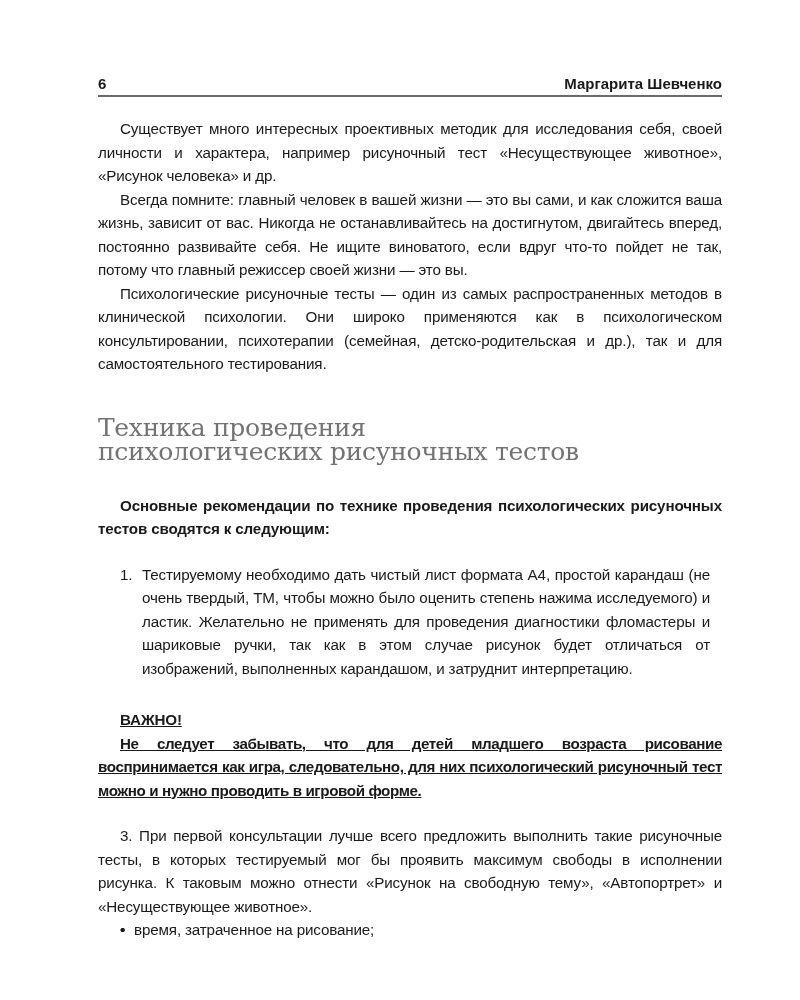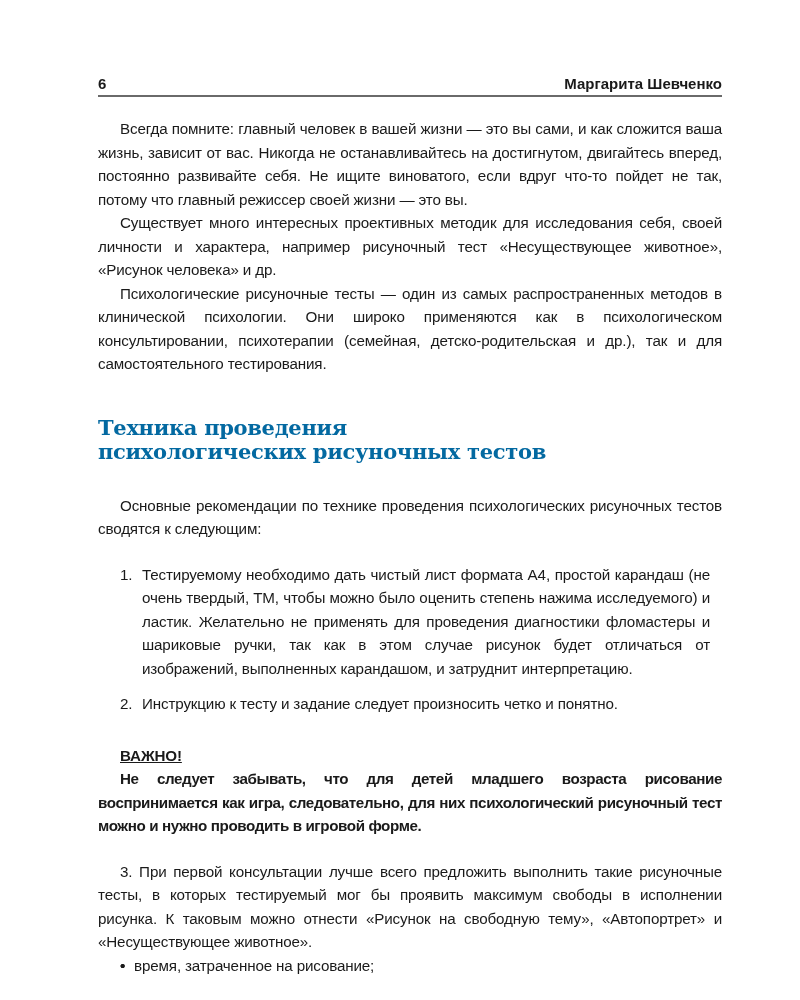--- a/index.html
+++ b/index.html
@@ -6,57 +6,54 @@
     body { width: 800px; height: 1000px; position: relative; overflow: hidden;
            font-family: "Liberation Sans", sans-serif; color: #1a1a1a; }
     .page { position: absolute; left: 98px; top: 0; width: 624px; }
     .header { position: absolute; top: 73px; left: 0; width: 624px; height: 22px;
               border-bottom: 2px solid #6a6a6a; }
     .page-num { position: absolute; left: 0; top: 2px; font-weight: bold; font-size: 15px; }
     .running-title { position: absolute; right: 0; top: 2px; font-weight: bold; font-size: 15px; text-align: right; }
     .body { position: absolute; top: 117px; left: 0; width: 624px; font-size: 15.2px; line-height: 23.5px;
             text-align: justify; letter-spacing: -0.15px; }
     .p { text-indent: 22px; margin: 0; }
-    h2 { font-family: "DejaVu Serif", serif; font-weight: bold; font-size: 21px; line-height: 24px;
-         margin: 40px 0 30px 0; letter-spacing: -0.3px; color: #0369a1; }
+    h2 { font-family: "DejaVu Serif", serif; font-weight: normal; font-size: 25px; line-height: 24px;
+         margin: 40px 0 30px 0; letter-spacing: -0.3px; color: #737373; }
     .ol-item { margin: 12px; padding-left: 22px; text-indent: -22px; margin-left: 22px; }
     .ol-item .num { display: inline-block; width: 22px; text-indent: 0; }
     .important { margin-top: 28px; }
     .imp-label { font-weight: bold; text-decoration: underline; margin-left: 22px; display: block; }
-    .imp-text { font-weight: bold; text-indent: 22px; margin: 0; letter-spacing: -0.4px; }
+    .imp-text { font-weight: bold; text-indent: 22px; margin: 0; letter-spacing: -0.4px; text-decoration: underline; }
     .bullets { margin: 0 0 0 22px; padding: 0; list-style: none; }
     .bullets li { position: relative; padding-left: 14px; }
     .bullets li .dot { position: absolute; left: 0; top: 0; }
   </style>
 </head>
 <body>
 
 <div class="page">
   <div class="header">
     <span class="page-num">6</span>
     <span class="running-title">Маргарита Шевченко</span>
   </div>
 
   <div class="body">
+    <p class="p">Существует много интересных проективных методик для исследования себя, своей личности и характера, например рисуночный тест «Несуществующее животное», «Рисунок человека» и др.</p>
     <p class="p">Всегда помните: главный человек в вашей жизни — это вы сами, и как сложится ваша жизнь, зависит от вас. Никогда не останавливайтесь на достигнутом, двигайтесь вперед, постоянно развивайте себя. Не ищите виноватого, если вдруг что-то пойдет не так, потому что главный режиссер своей жизни — это вы.</p>
-    <p class="p">Существует много интересных проективных методик для исследования себя, своей личности и характера, например рисуночный тест «Несуществующее животное», «Рисунок человека» и др.</p>
     <p class="p">Психологические рисуночные тесты — один из самых распространенных методов в клинической психологии. Они широко применяются как в психологическом консультировании, психотерапии (семейная, детско-родительская и др.), так и для самостоятельного тестирования.</p>
 
     <h2>
       <span>Техника проведения</span><br>
       <span>психологических рисуночных тестов</span>
     </h2>
 
-    <p class="p" style="margin-bottom:22px;">Основные рекомендации по технике проведения психологических рисуночных тестов сводятся к следующим:</p>
+    <p class="p" style="margin-bottom:22px;font-weight:bold;">Основные рекомендации по технике проведения психологических рисуночных тестов сводятся к следующим:</p>
 
     <p class="ol-item">
       <span class="num">1.</span><span>Тестируемому необходимо дать чистый лист формата А4, простой карандаш (не очень твердый, ТМ, чтобы можно было оценить степень нажима исследуемого) и ластик. Желательно не применять для проведения диагностики фломастеры и шариковые ручки, так как в этом случае рисунок будет отличаться от изображений, выполненных карандашом, и затруднит интерпретацию.</span>
-    </p>
-    <p class="ol-item">
-      <span class="num">2.</span><span>Инструкцию к тесту и задание следует произносить четко и понятно.</span>
     </p>
 
     <div class="important">
       <span class="imp-label">ВАЖНО!</span>
       <p class="imp-text">Не следует забывать, что для детей младшего возраста рисование воспринимается как игра, следовательно, для них психологический рисуночный тест можно и нужно проводить в игровой форме.</p>
     </div>
 
     <div style="height:22px;"></div>
 
     <p class="p">

